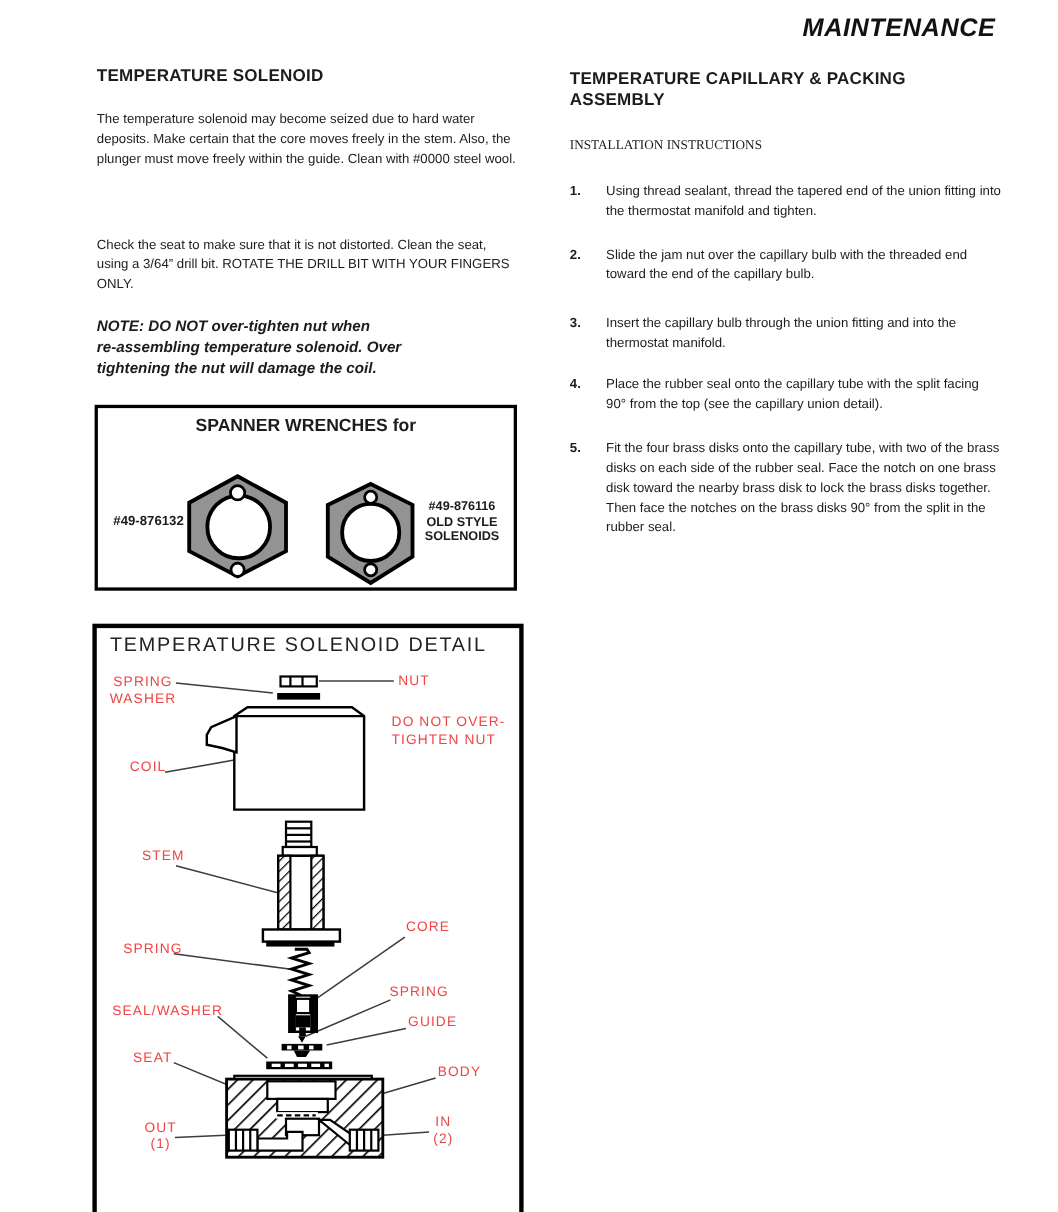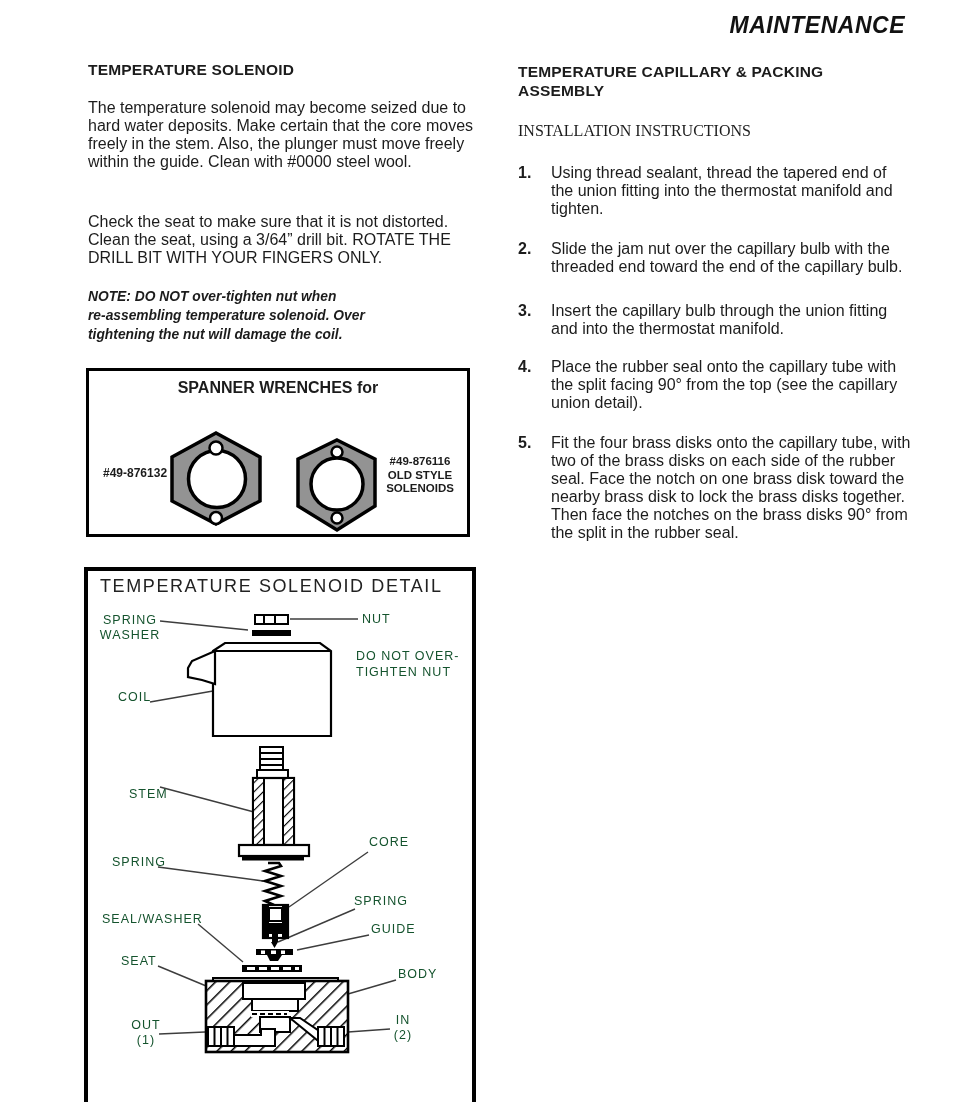--- a/index.html
+++ b/index.html
@@ -12,36 +12,36 @@
   .pre { white-space:pre-line; }
 
   
   .page-header {
     right:57px; top:12px; font-size:23px; font-weight:bold; font-style:italic;
     letter-spacing:.5px; color:#121212;
   }
 
   
   .h-section { font-size:15.5px; font-weight:bold; letter-spacing:.2px; }
-  .body-text { font-size:16px; line-height:18px; }
+  .body-text { font-size:12px; line-height:18px; }
   .note-text { font-size:13.8px; line-height:19px; font-weight:bold; font-style:italic; }
 
   
   .spanner-box { left:86px; top:368px; width:384px; height:169px; border:3px solid #000; }
   .spanner-title { width:100%; text-align:center; font-size:16px; font-weight:bold; line-height:17px; }
   .part-label { font-size:12px; font-weight:bold; }
   .part-label-stack { text-align:center; font-size:11.5px; font-weight:bold; line-height:13.5px; }
 
   
   .detail-box { left:84px; top:567px; width:392px; height:588px; border:4px solid #000; }
   .detail-title {
     left:12px; top:5px; font-size:18px; letter-spacing:1.6px; color:#222;
   }
   .dlabel {
-    font-size:12.5px; letter-spacing:1px; color:#14532d; line-height:15px;
+    font-size:12.5px; letter-spacing:1px; color:#ef4444; line-height:15px;
     white-space:pre-line;
   }
   svg { display:block; }
 </style>
 </head>
 <body>
 
 <div class="abs page-header">MAINTENANCE</div>
 
 <div class="abs h-section" style="left:88px; top:61px;">TEMPERATURE SOLENOID</div>
@@ -191,21 +191,21 @@
       <line x1="249.5" y1="456" x2="249.5" y2="475" stroke="#000" stroke-width="2"></line>
     </g>
   </svg>
 
   <div class="abs dlabel" style="left:10px; top:42px; width:64px; text-align:center;">SPRING
 WASHER</div>
   <div class="abs dlabel" style="left:274px; top:41px;">NUT</div>
   <div class="abs dlabel" style="left:268px; top:77px; line-height:16px;">DO NOT OVER-
 TIGHTEN NUT</div>
   <div class="abs dlabel" style="left:30px; top:119px;text-align:right;">COIL</div>
-  <div class="abs dlabel" style="left:41px; top:216px;">STEM</div>
+  <div class="abs dlabel" style="left:41px; top:200px;">STEM</div>
   <div class="abs dlabel" style="left:24px; top:284px;">SPRING</div>
   <div class="abs dlabel" style="left:281px; top:264px;">CORE</div>
   <div class="abs dlabel" style="left:266px; top:323px;">SPRING</div>
   <div class="abs dlabel" style="left:283px; top:351px;">GUIDE</div>
   <div class="abs dlabel" style="left:14px; top:341px;">SEAL/WASHER</div>
   <div class="abs dlabel" style="left:33px; top:383px;">SEAT</div>
   <div class="abs dlabel" style="left:310px; top:396px;">BODY</div>
   <div class="abs dlabel" style="left:40px; top:447px; width:36px; text-align:center;">OUT
 (1)</div>
   <div class="abs dlabel" style="left:298px; top:442px; width:34px; text-align:center;">IN

